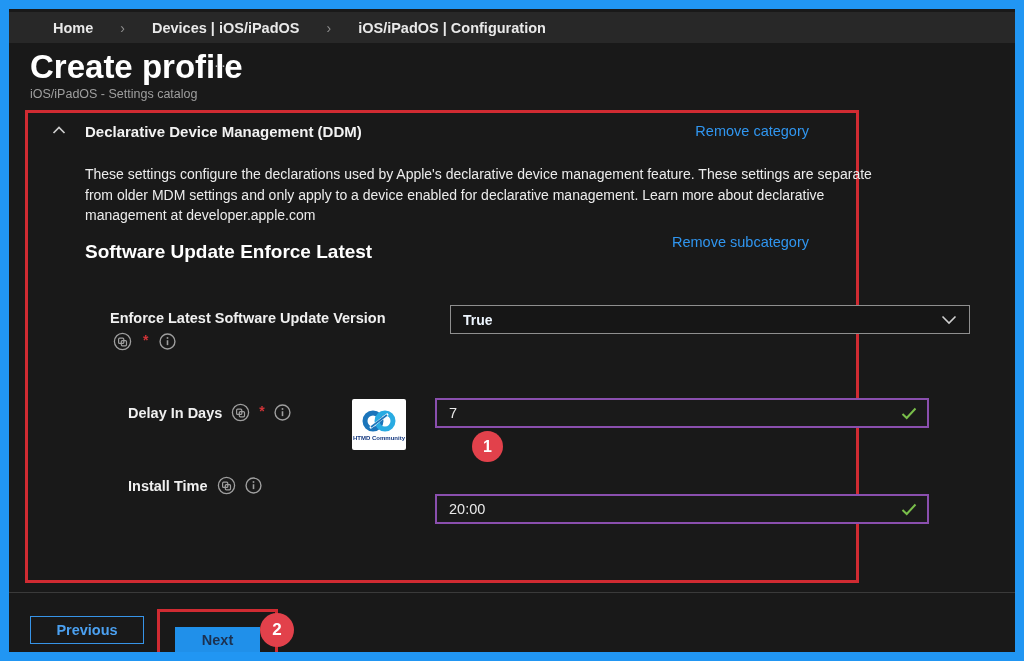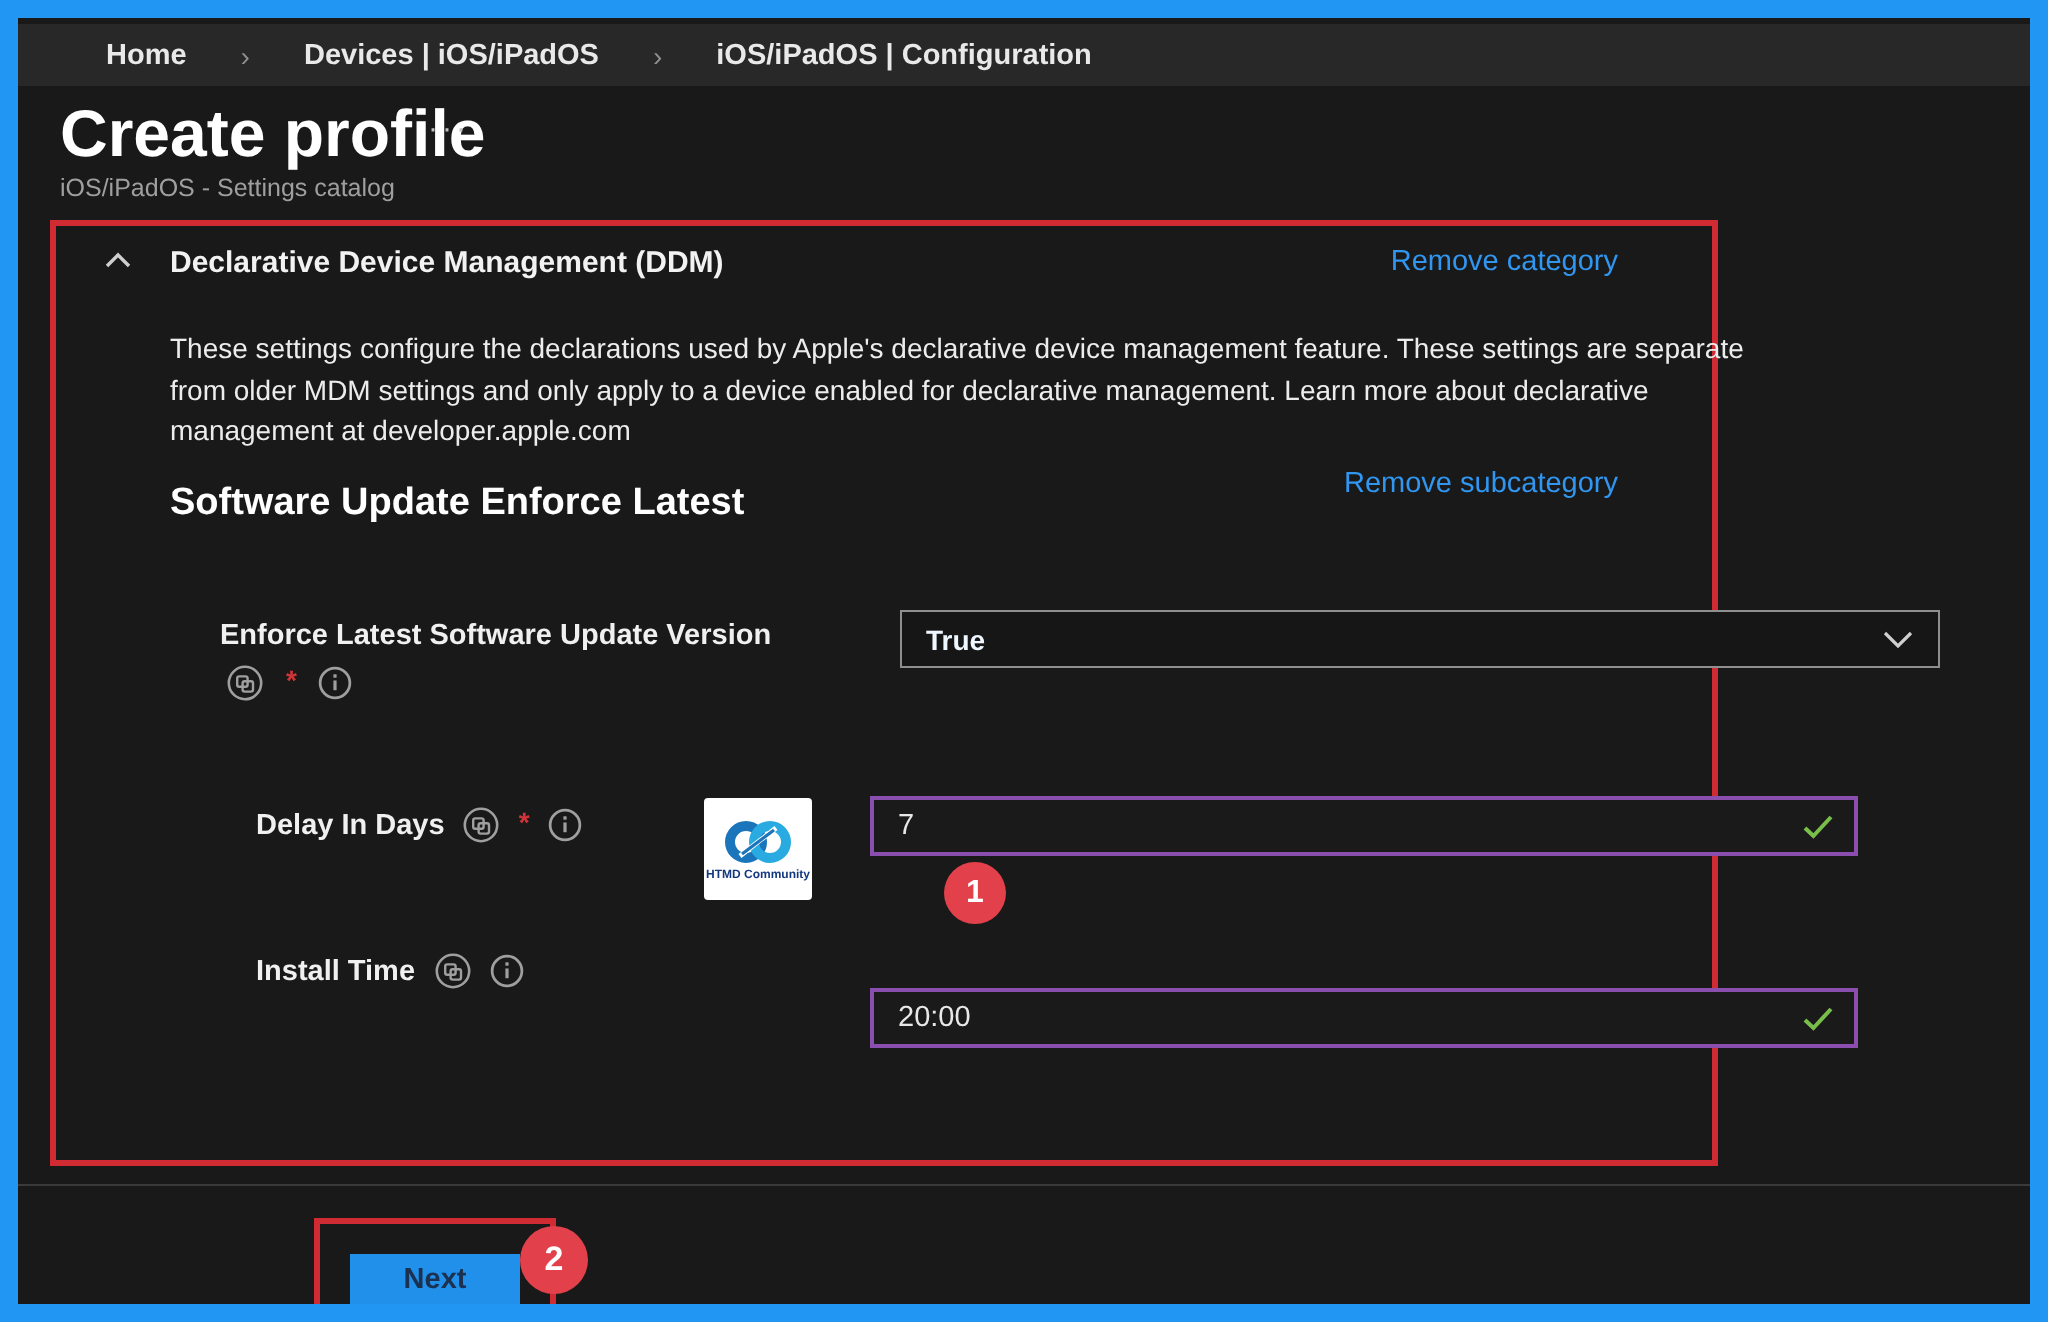--- a/index.html
+++ b/index.html
@@ -200,17 +200,18 @@
       <input class="text-input" type="text" value="20:00" style="">
       <span class="check-icon">
         <svg width="16" height="13" viewBox="0 0 16 13">
             <polyline points="1.5,7 5.7,11 14.5,1.5" fill="none" stroke="currentColor" stroke-width="2"></polyline>
           </svg>
       </span>
     </div>
   </section>
 
   <div class="divider"></div>
+  <button class="prev-button">Previous</button>
   <div class="next-ring">
     <button class="next-button">Next</button>
   </div>
   <div class="step-badge badge-2">2</div>
 </div>
 
 </body></html>

